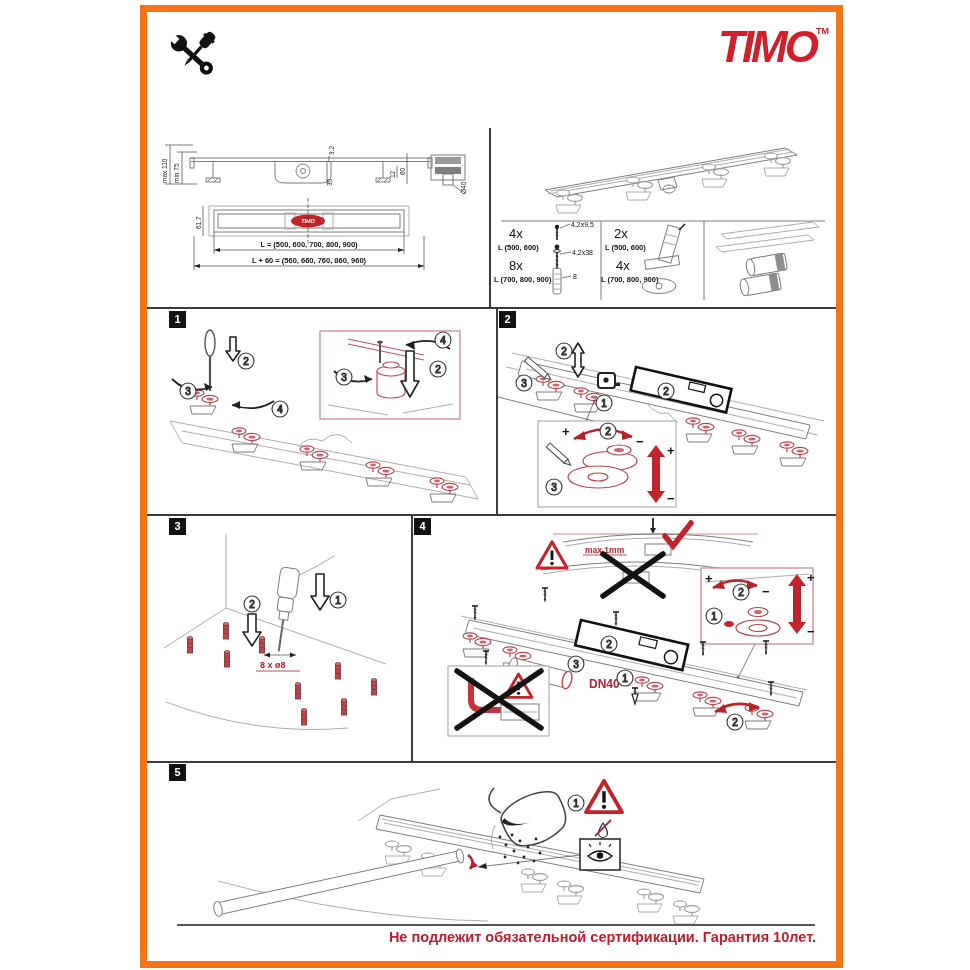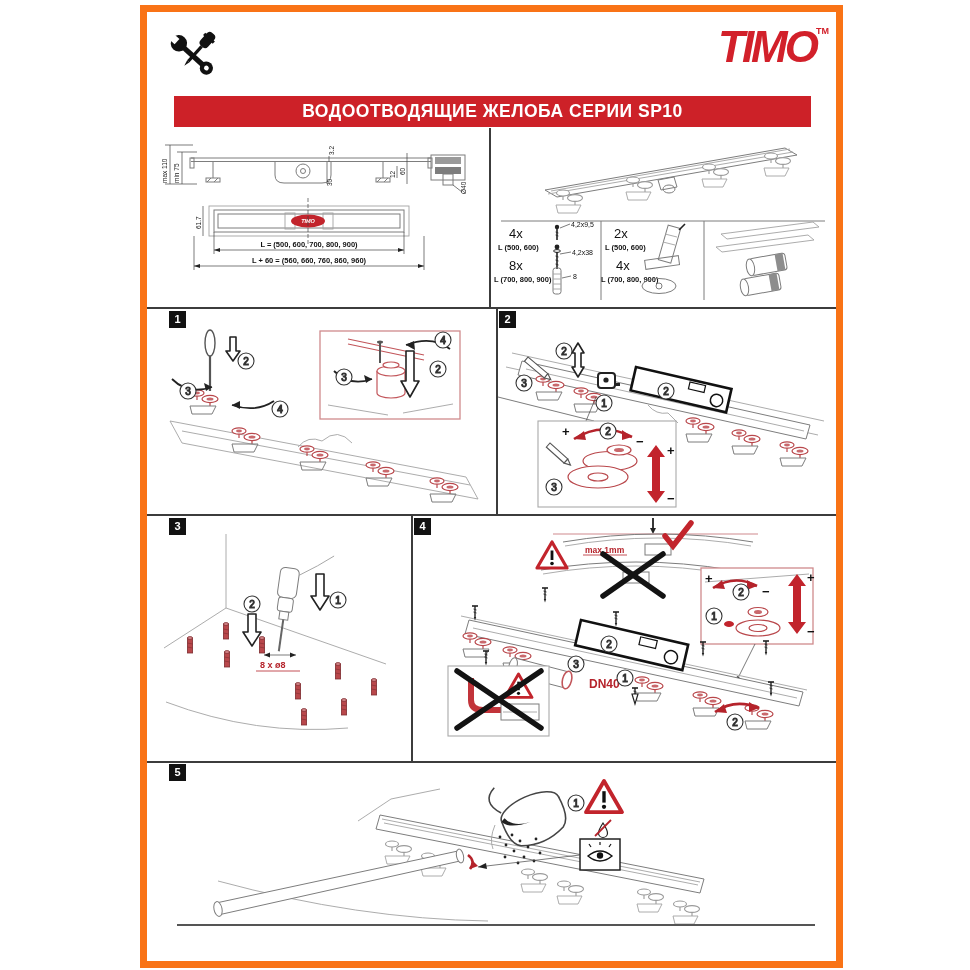--- a/index.html
+++ b/index.html
@@ -96,21 +96,20 @@
       <rect x="29.4" y="18" width="5.2" height="27" fill="#111"></rect>
       <circle cx="32" cy="50" r="6.6" fill="#111"></circle>
       <circle cx="32" cy="50" r="2.4" fill="#fff"></circle>
     </g>
   </svg>
 
   <div class="logo">
     <span class="logo-text">TIMO</span><sup class="logo-tm">TM</sup>
   </div>
 
-  <div class="banner">ВОДООТВОДЯЩИЕ ЖЕЛОБА СЕРИИ SP10</div>
 
   <svg class="abs" style="left:10px;top:116px" width="332" height="177" viewBox="0 0 332 177">
     <g>
       <line x1="34" y1="30" x2="274" y2="30" class="g2"></line>
       <line x1="34" y1="33.5" x2="274" y2="33.5" class="g2"></line>
       <rect x="33" y="30" width="4" height="10" class="g2"></rect>
       <rect x="271" y="30" width="4" height="10" class="g2"></rect>
       <g class="g2">
           <line x1="56" y1="34" x2="56" y2="50"></line>
           <rect x="49" y="50" width="14" height="4"></rect>
@@ -701,13 +700,14 @@
       <circle cx="452" cy="92.5" r="3.2" fill="#111"></circle>
       <line x1="443" y1="84" x2="441" y2="81" stroke="#111" stroke-width="1.2"></line>
       <line x1="452" y1="82" x2="452" y2="79" stroke="#111" stroke-width="1.2"></line>
       <line x1="461" y1="84" x2="463" y2="81" stroke="#111" stroke-width="1.2"></line>
       <line x1="432" y1="92" x2="330" y2="104" class="dim"></line>
       <polygon points="330,104 338,100 339,106" class="ah"></polygon>
     </g>
   </svg>
 
   <div class="footer-line"></div>
+  <div class="footer-note">Не подлежит обязательной сертификации. Гарантия 10лет.</div>
 </div>
 
 </body></html>

